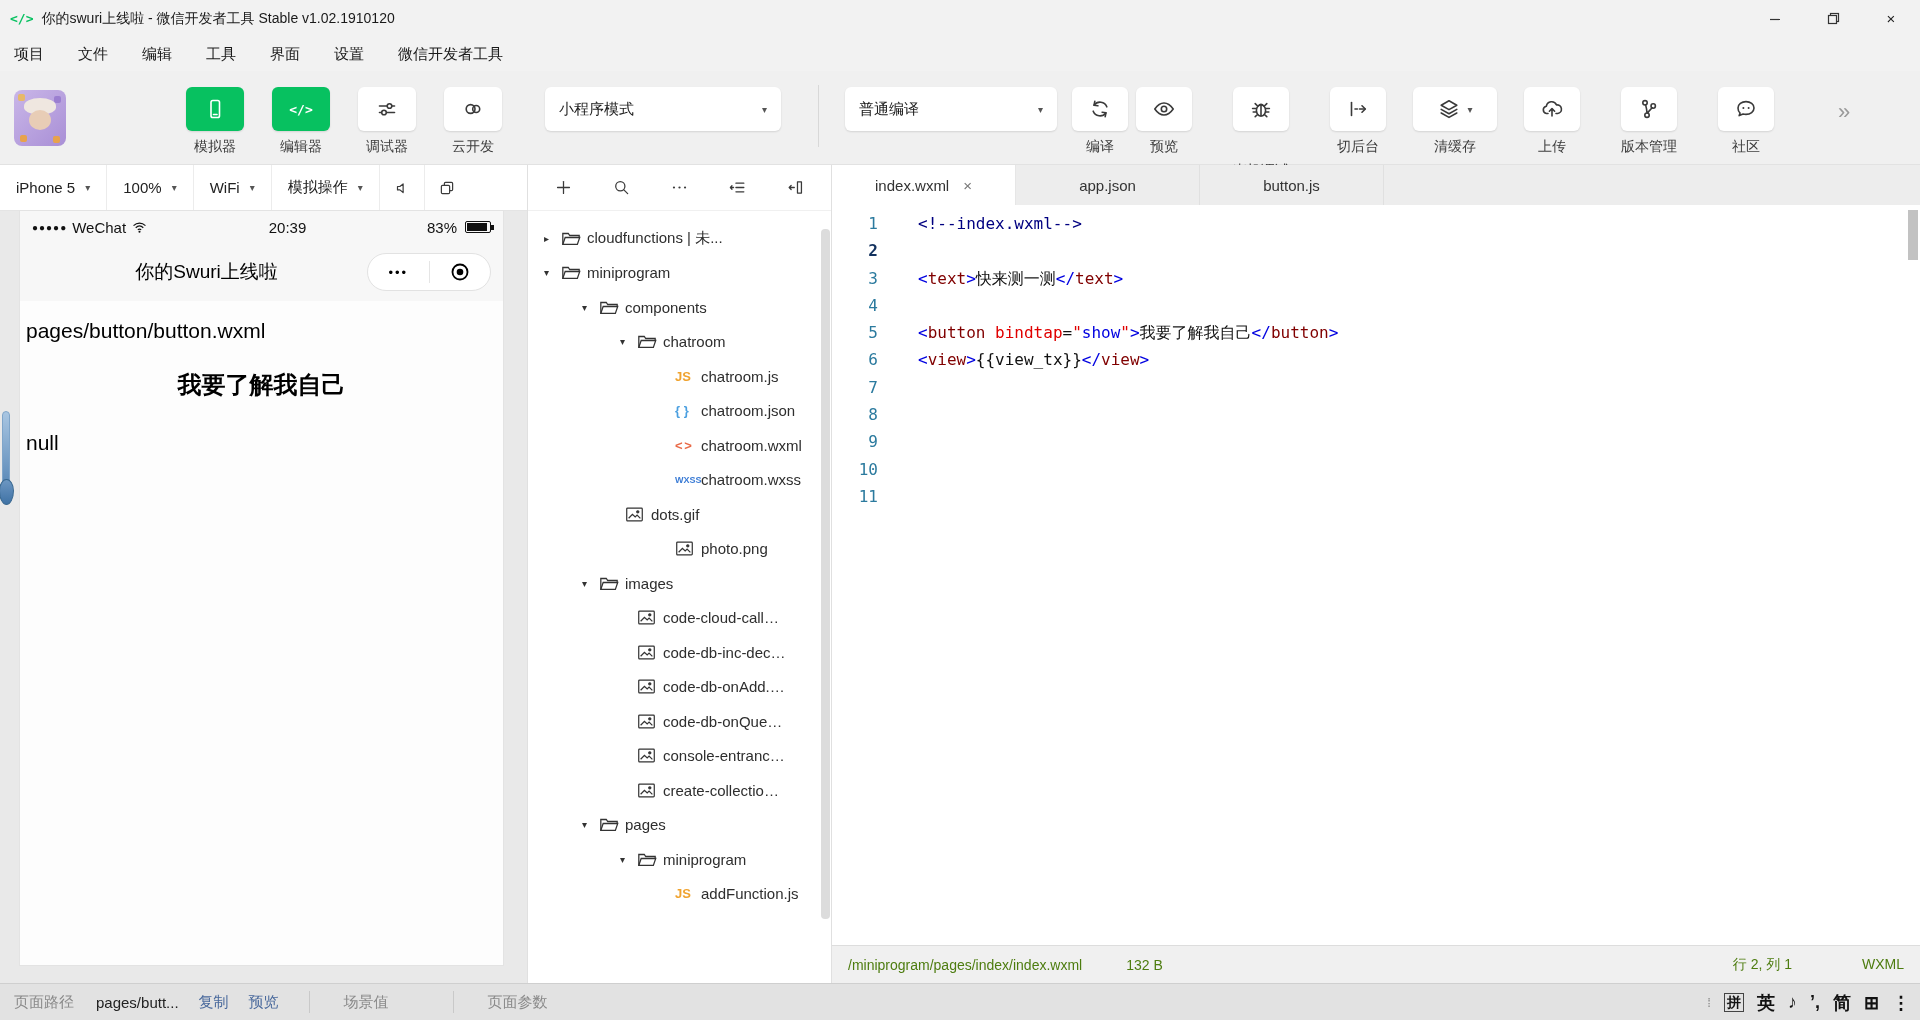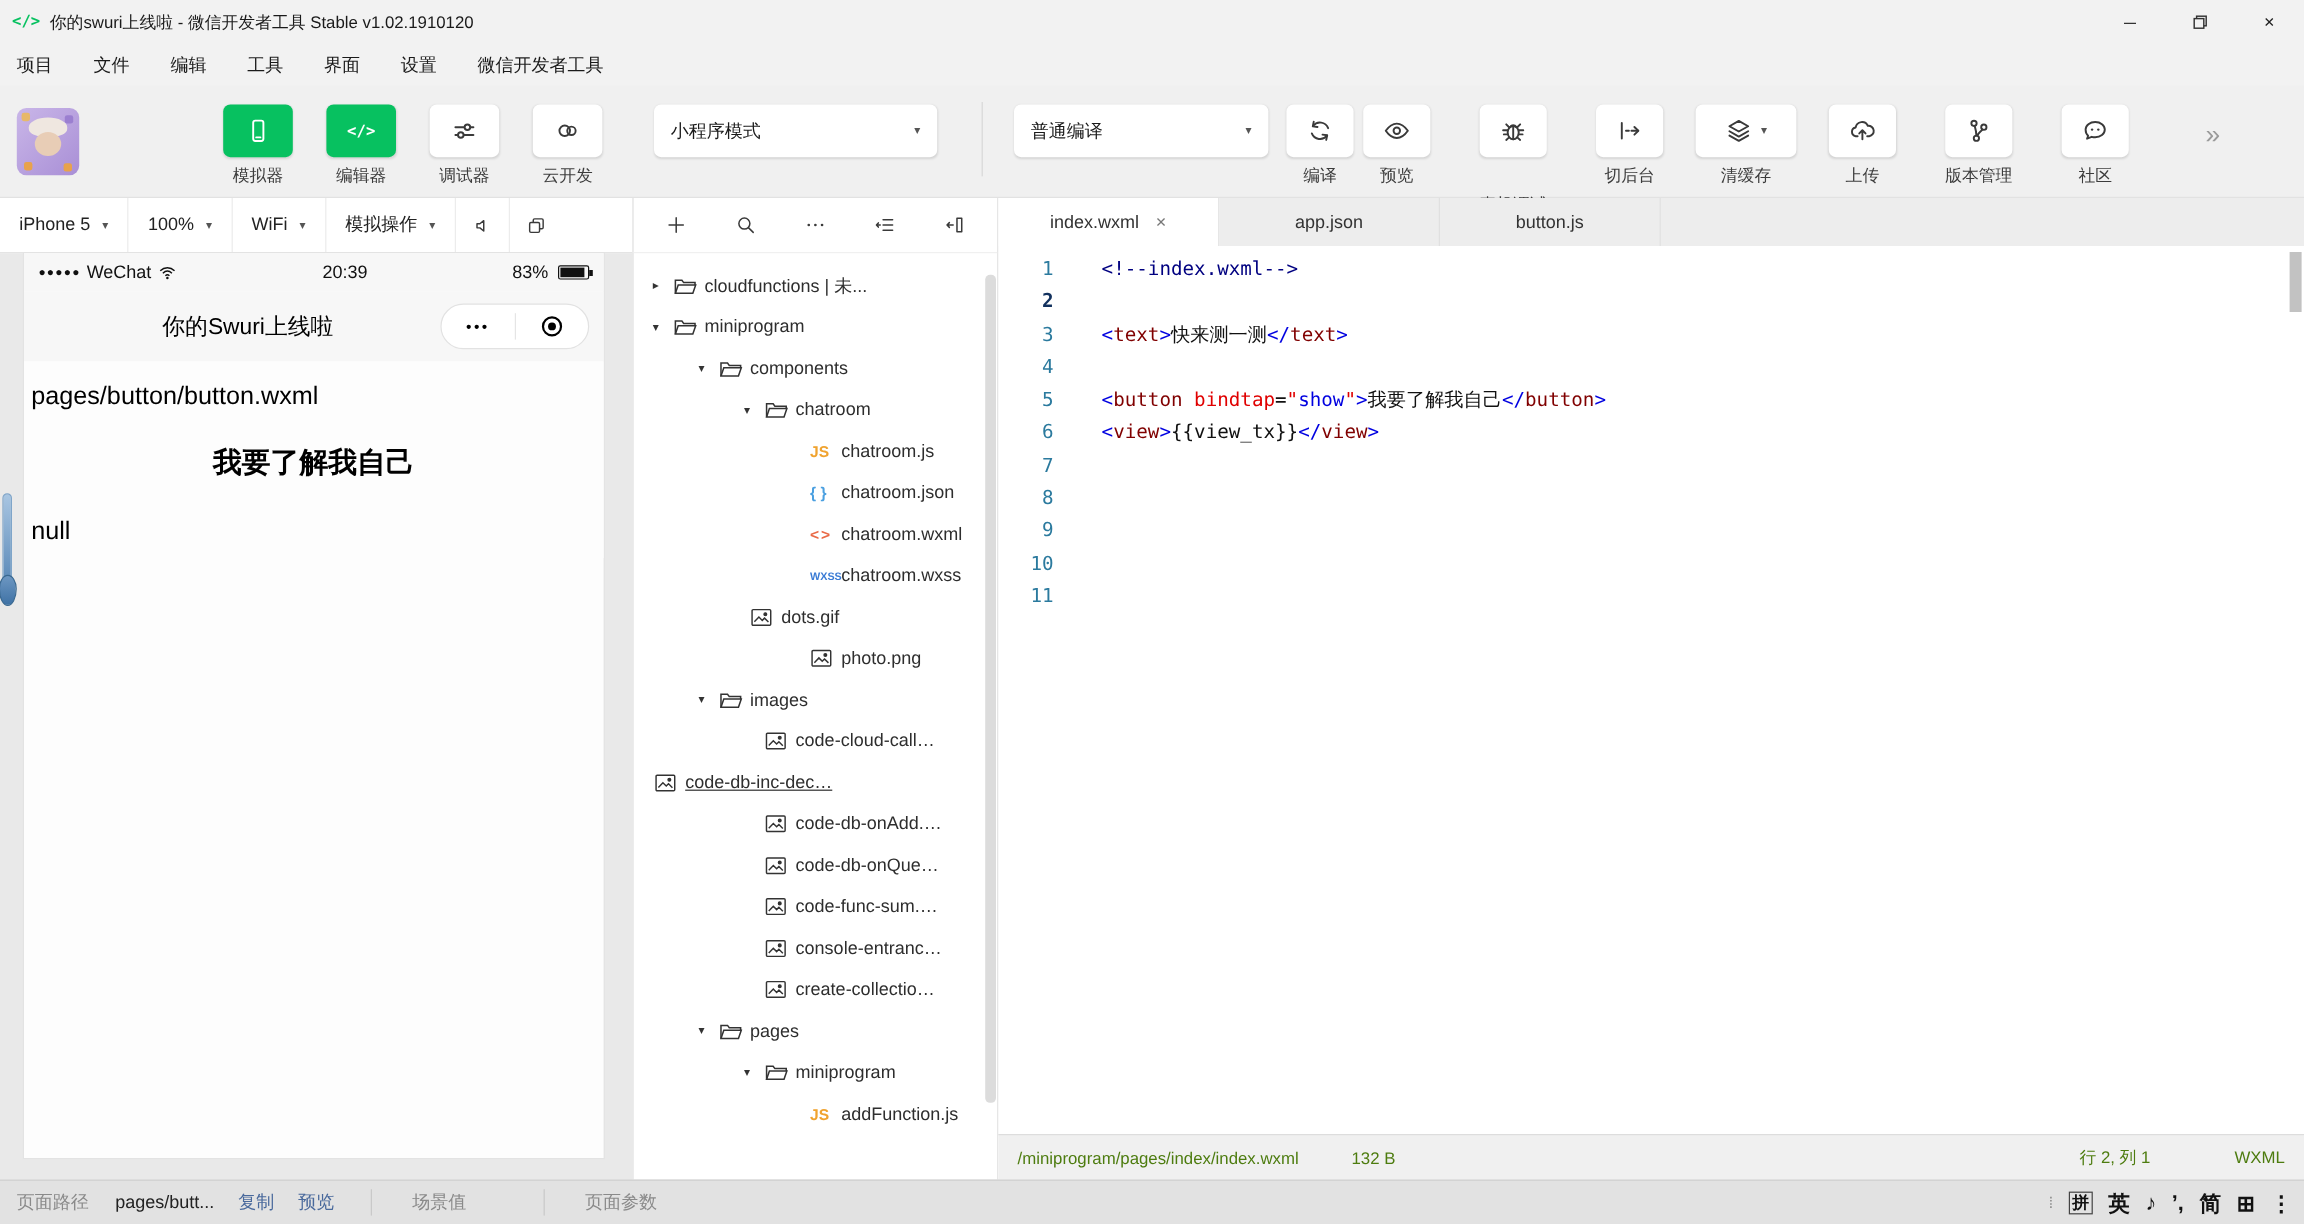--- a/index.html
+++ b/index.html
@@ -509,21 +509,21 @@
           <span class="tr-arrow"></span>
           <span class="tr-icon">
             <svg width="19" height="17" viewBox="0 0 22 19">
               <rect x="2" y="2" width="18" height="15" rx="1" fill="none" stroke="#333" stroke-width="1.4"></rect>
               <circle cx="14.8" cy="6.4" r="1.3" fill="#333"></circle>
               <path d="M4.2 13.8 l4.4-4.6 3.2 3.2 2.2-2.2 3.8 3.8" fill="none" stroke="#333" stroke-width="1.4"></path>
             </svg>
           </span>
           <span>code-cloud-call…</span>
         </div>
-        <div class="tree-row" style=" text-decoration: underline;">
+        <div class="tree-row" style="padding-left: 92px;">
           <span class="tr-arrow"></span>
           <span class="tr-icon">
             <svg width="19" height="17" viewBox="0 0 22 19">
               <rect x="2" y="2" width="18" height="15" rx="1" fill="none" stroke="#333" stroke-width="1.4"></rect>
               <circle cx="14.8" cy="6.4" r="1.3" fill="#333"></circle>
               <path d="M4.2 13.8 l4.4-4.6 3.2 3.2 2.2-2.2 3.8 3.8" fill="none" stroke="#333" stroke-width="1.4"></path>
             </svg>
           </span>
           <span>code-db-inc-dec…</span>
         </div>
@@ -541,31 +541,20 @@
         <div class="tree-row" style="padding-left: 92px;">
           <span class="tr-arrow"></span>
           <span class="tr-icon">
             <svg width="19" height="17" viewBox="0 0 22 19">
               <rect x="2" y="2" width="18" height="15" rx="1" fill="none" stroke="#333" stroke-width="1.4"></rect>
               <circle cx="14.8" cy="6.4" r="1.3" fill="#333"></circle>
               <path d="M4.2 13.8 l4.4-4.6 3.2 3.2 2.2-2.2 3.8 3.8" fill="none" stroke="#333" stroke-width="1.4"></path>
             </svg>
           </span>
           <span>code-db-onQue…</span>
-        </div>
-        <div class="tree-row" style="padding-left: 92px;">
-          <span class="tr-arrow"></span>
-          <span class="tr-icon">
-            <svg width="19" height="17" viewBox="0 0 22 19">
-              <rect x="2" y="2" width="18" height="15" rx="1" fill="none" stroke="#333" stroke-width="1.4"></rect>
-              <circle cx="14.8" cy="6.4" r="1.3" fill="#333"></circle>
-              <path d="M4.2 13.8 l4.4-4.6 3.2 3.2 2.2-2.2 3.8 3.8" fill="none" stroke="#333" stroke-width="1.4"></path>
-            </svg>
-          </span>
-          <span>code-func-sum.…</span>
         </div>
         <div class="tree-row" style="padding-left: 92px;">
           <span class="tr-arrow"></span>
           <span class="tr-icon">
             <svg width="19" height="17" viewBox="0 0 22 19">
               <rect x="2" y="2" width="18" height="15" rx="1" fill="none" stroke="#333" stroke-width="1.4"></rect>
               <circle cx="14.8" cy="6.4" r="1.3" fill="#333"></circle>
               <path d="M4.2 13.8 l4.4-4.6 3.2 3.2 2.2-2.2 3.8 3.8" fill="none" stroke="#333" stroke-width="1.4"></path>
             </svg>
           </span>

